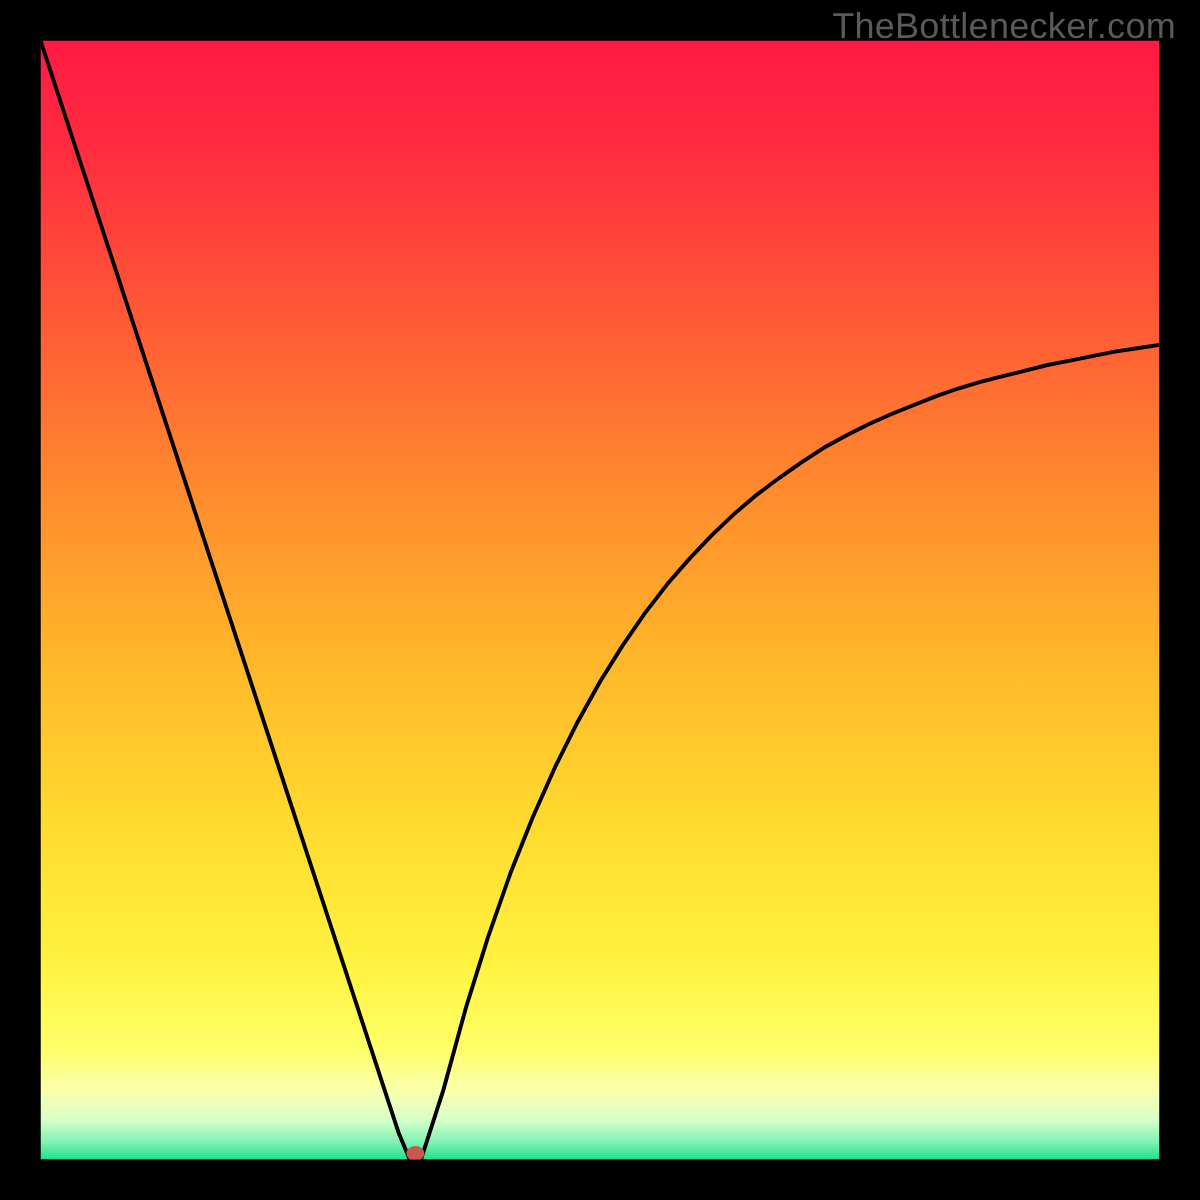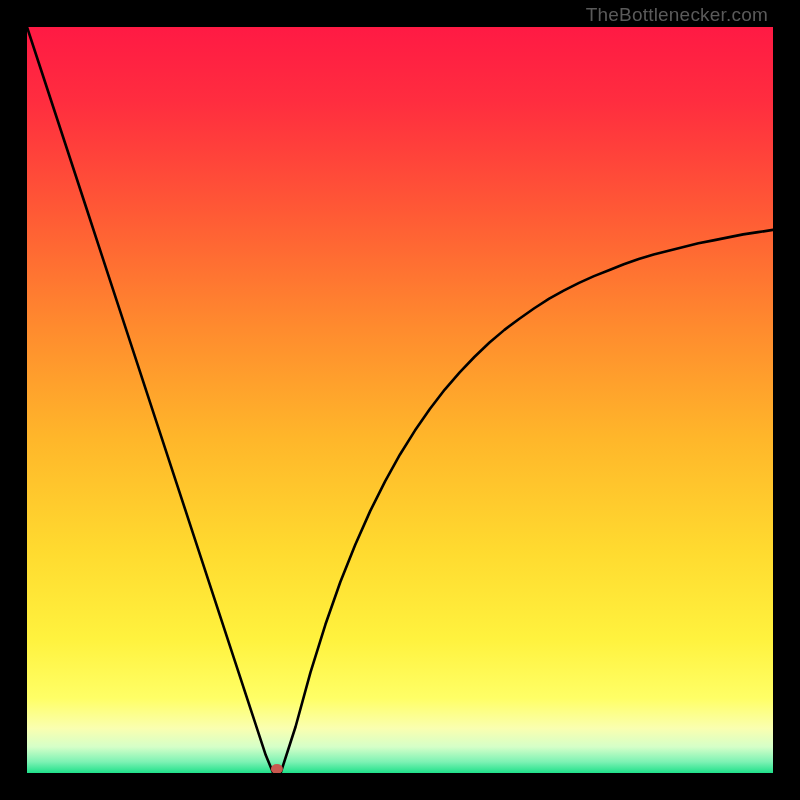--- a/index.html
+++ b/index.html
@@ -22,23 +22,23 @@
   .plot {
     position: absolute;
     left: 0;
     top: 0;
     width: 746px;
     height: 746px;
   }
   .watermark {
     position: absolute;
     top: 4px;
-    right: 32px;
+    right: 16px;
     color: #5a5a5a;
-    font-size: 19px;
+    font-size: 24px;
     letter-spacing: 0.2px;
     font-weight: 500;
     user-select: none;
   }
 </style>
 </head>
 <body>
 
 <div class="watermark">TheBottlenecker.com</div>
 

